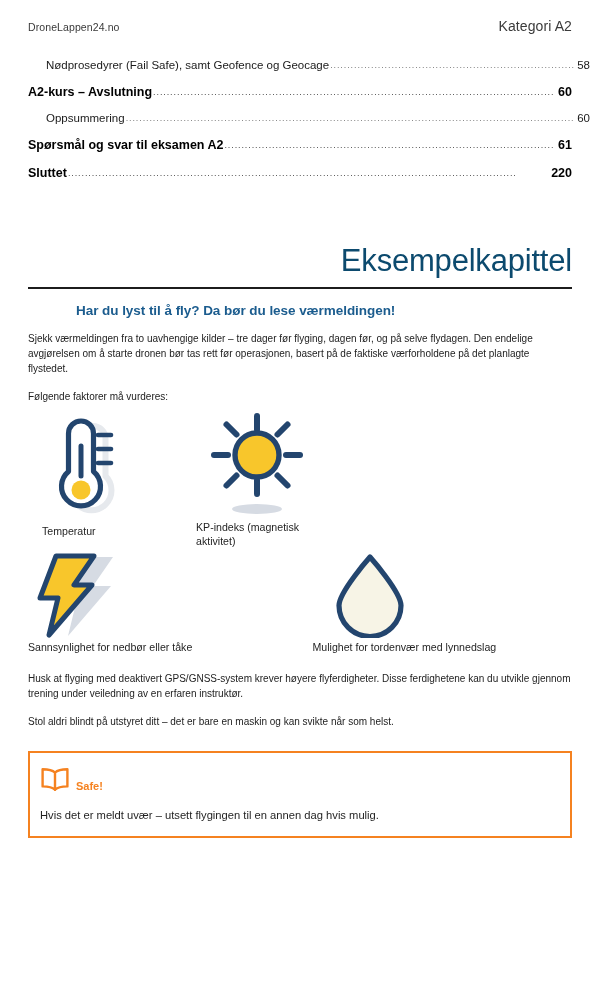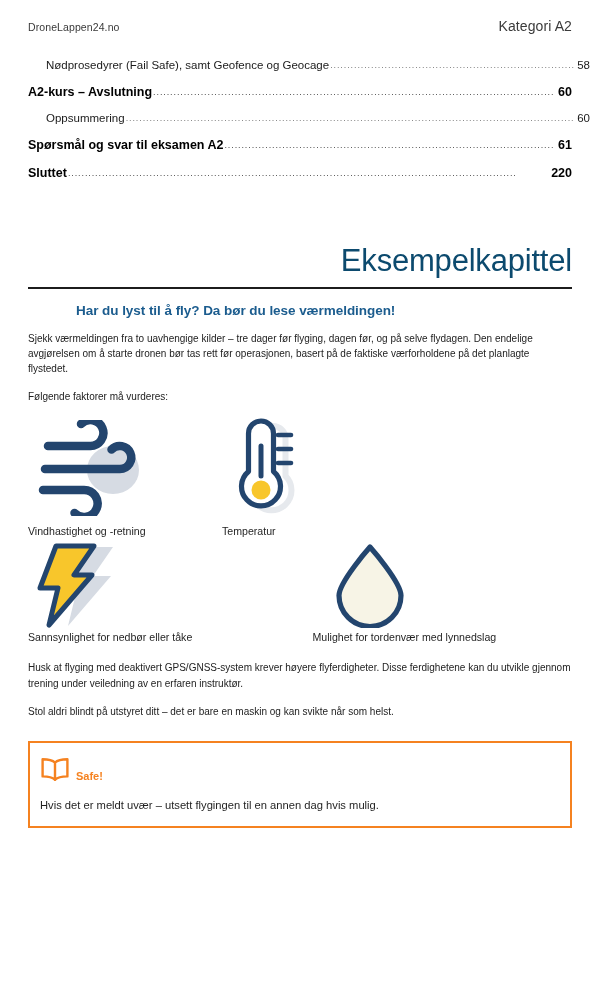--- a/index.html
+++ b/index.html
@@ -241,53 +241,59 @@
 
     <h2 class="section-heading">Har du lyst til å fly? Da bør du lese værmeldingen!</h2>
 
     <p class="body">Sjekk værmeldingen fra to uavhengige kilder – tre dager før flyging, dagen før, og på selve flydagen. Den endelige avgjørelsen om å starte dronen bør tas rett før operasjonen, basert på de faktiske værforholdene på det planlagte flystedet.</p>
     <p class="body tight">Følgende faktorer må vurderes:</p>
 
     <div class="icon-grid">
 
       <div class="icon-row row-1">
 
-        <div class="icon-cell cell-wind">
-          <div class="icon-art">
-            <svg width="124" height="96" viewBox="0 0 124 96" aria-hidden="true">
-              <ellipse cx="79" cy="50" rx="26" ry="24" fill="#d6dbe3"></ellipse>
-              <g fill="none" stroke="#23456e" stroke-width="8.5" stroke-linecap="round">
-                <path d="M14 26 H56 a13 13 0 1 0 -9 -22"></path>
-                <path d="M11 49 H86 a11.5 11.5 0 1 0 -8.5 -19.5"></path>
-                <path d="M9 70 H50 a13.5 13.5 0 1 1 -9.5 23"></path>
-              </g>
-            </svg>
-          </div>
-          <div class="icon-caption">Vindhastighet og -retning</div>
-        </div>
 
         <div class="icon-cell cell-temp">
           <div class="icon-art">
             <svg width="80" height="100" viewBox="0 0 80 100" aria-hidden="true">
               <g opacity="0.45">
                 <path d="M36 6 h3 a12.5 12.5 0 0 1 12.5 12.5 V56 a20 20 0 1 1 -28 0 V18.5 A12.5 12.5 0 0 1 36 6 z" fill="none" stroke="#c9cfd8" stroke-width="6" transform="translate(4,4)"></path>
               </g>
               <path d="M31 5 a12.5 12.5 0 0 1 12.5 12.5 V55.5 a19.5 19.5 0 1 1 -25 0 V17.5 A12.5 12.5 0 0 1 31 5 z" fill="#ffffff" stroke="#23456e" stroke-width="5.2" stroke-linejoin="round"></path>
               <path d="M31 30 V60" fill="none" stroke="#23456e" stroke-width="5" stroke-linecap="round"></path>
               <circle cx="31" cy="74" r="9.5" fill="#f8c62b"></circle>
               <g stroke="#23456e" stroke-width="4.6" stroke-linecap="round">
                 <path d="M48 19 H61"></path>
                 <path d="M48 33 H61"></path>
                 <path d="M48 47 H61"></path>
               </g>
             </svg>
           </div>
           <div class="icon-caption">Temperatur</div>
         </div>
 
+        <div class="icon-cell cell-kp">
+          <div class="icon-art">
+            <svg width="110" height="104" viewBox="0 0 110 104" aria-hidden="true">
+              <ellipse cx="55" cy="97" rx="25" ry="5" fill="#d6dbe3"></ellipse>
+              <g stroke="#23456e" stroke-width="6" stroke-linecap="round">
+                <path d="M55 4 V18"></path>
+                <path d="M55 68 V82"></path>
+                <path d="M12 43 H26"></path>
+                <path d="M84 43 H98"></path>
+                <path d="M24.5 12.5 L34.5 22.5"></path>
+                <path d="M75.5 63.5 L85.5 73.5"></path>
+                <path d="M85.5 12.5 L75.5 22.5"></path>
+                <path d="M34.5 63.5 L24.5 73.5"></path>
+              </g>
+              <circle cx="55" cy="43" r="22" fill="#f8c62b" stroke="#23456e" stroke-width="5.4"></circle>
+            </svg>
+          </div>
+          <div class="icon-caption">KP-indeks (magnetisk aktivitet)</div>
+        </div>
 
       </div>
 
       <div class="icon-row row-2">
 
         <div class="icon-cell cell-bolt">
           <div class="icon-art">
             <svg width="96" height="86" viewBox="0 0 96 86" aria-hidden="true">
               <path d="M32 3 L70 3 L50 32 L68 32 L25 82 L34 45 L16 45 Z" fill="#d6dbe3" transform="translate(11,2)"></path>
               <path d="M24 4 L62 4 L42 33 L60 33 L17 83 L26 46 L8 46 Z" fill="#f8c62b" stroke="#23456e" stroke-width="5" stroke-linejoin="round"></path>

